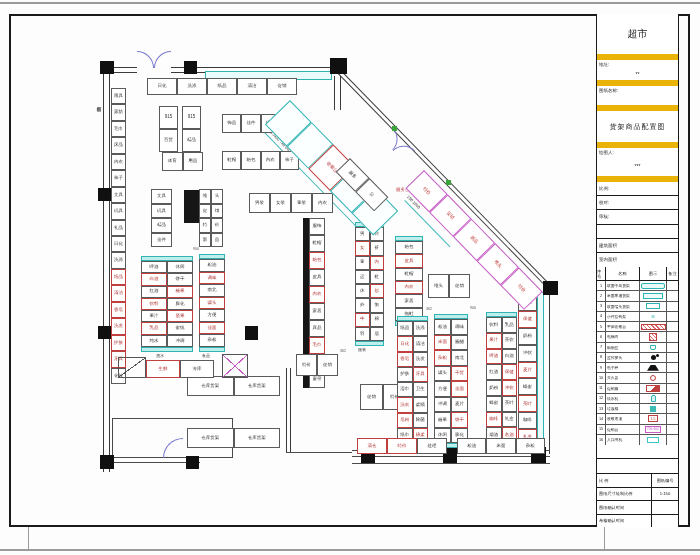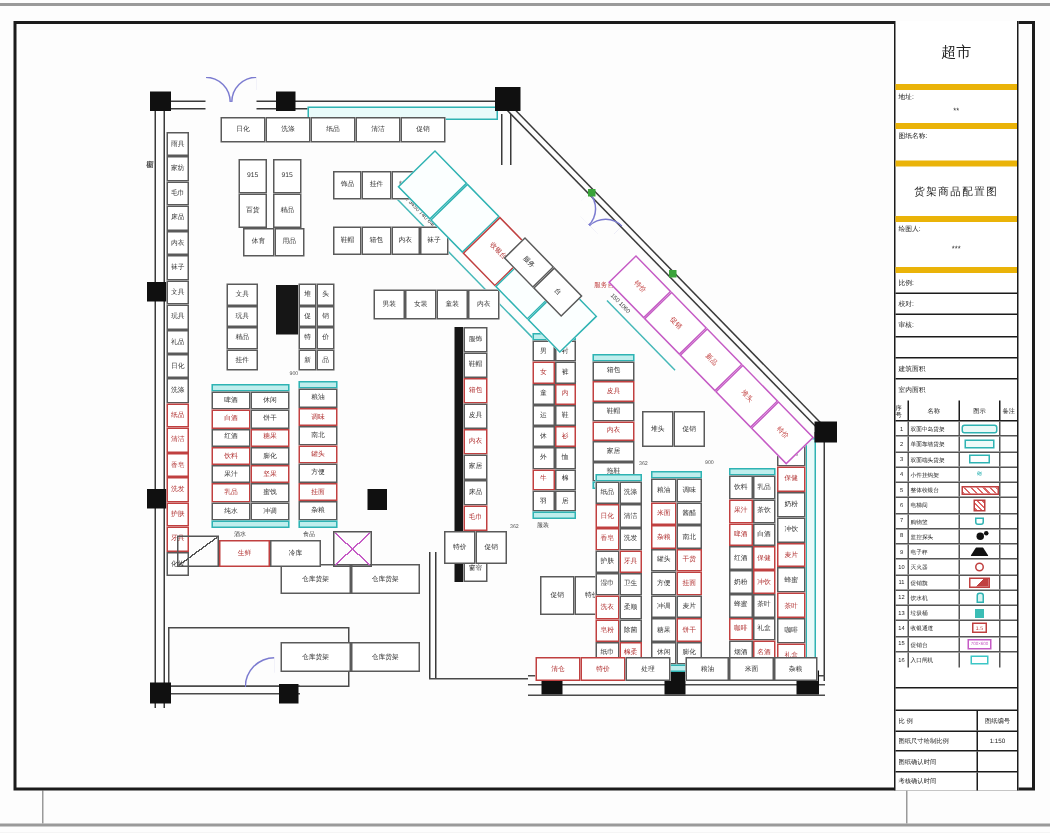--- a/index.html
+++ b/index.html
@@ -30,21 +30,21 @@
   .c-c{border-color:#2fb3b3;color:#2fa0a0;background:#fbffff}
   .c-m{border-color:#c55bc5;color:#c03a3a}
   .cap{background:#bfeeed;border:1px solid #2fb3b3}
   .tri{border:1px solid #555;background:linear-gradient(to bottom right,transparent 48.5%,#555 48.5% 51.5%,transparent 51.5%)}
   .xbox{border:1px solid #555;background:
      linear-gradient(to bottom right,transparent 48.5%,#c55bc5 48.5% 51.5%,transparent 51.5%),
      linear-gradient(to bottom left,transparent 48.5%,#c55bc5 48.5% 51.5%,transparent 51.5%)}
   
   .tb{left:596px;top:14px;width:83px;height:513px;border-left:1px solid #1b1b1b;
       border-right:1px solid #1b1b1b;display:flex;flex-direction:column;background:#fff}
-  .tb-row{border-bottom:4px solid #eab308;position:relative;flex:none}
+  .tb-row{border-bottom:6px solid #eab308;position:relative;flex:none}
   .tb-store{height:46px;display:flex;align-items:center;justify-content:center;font-size:10px}
   .tb-addr{height:26px;font-size:4.5px;padding:2px}
   .tb-addr .val{display:block;text-align:center;margin-top:4px;font-size:5px}
   .tb-dnl{height:25px;font-size:4.5px;padding:2px}
   .tb-dn{height:37px;display:flex;align-items:center;justify-content:center;font-size:7px;letter-spacing:1px}
   .tb-drafter{height:34px;font-size:4.5px;padding:2px}
   .tb-drafter .val{display:block;text-align:center;margin-top:8px;font-size:5px}
   .tb-fields{height:85px;display:grid;grid-template-rows:repeat(6,1fr)}
   .tb-field{border-bottom:1px solid #1b1b1b;font-size:4.5px;display:flex;align-items:center;padding-left:2px}
   .tb-field:last-child{border-bottom:none}

